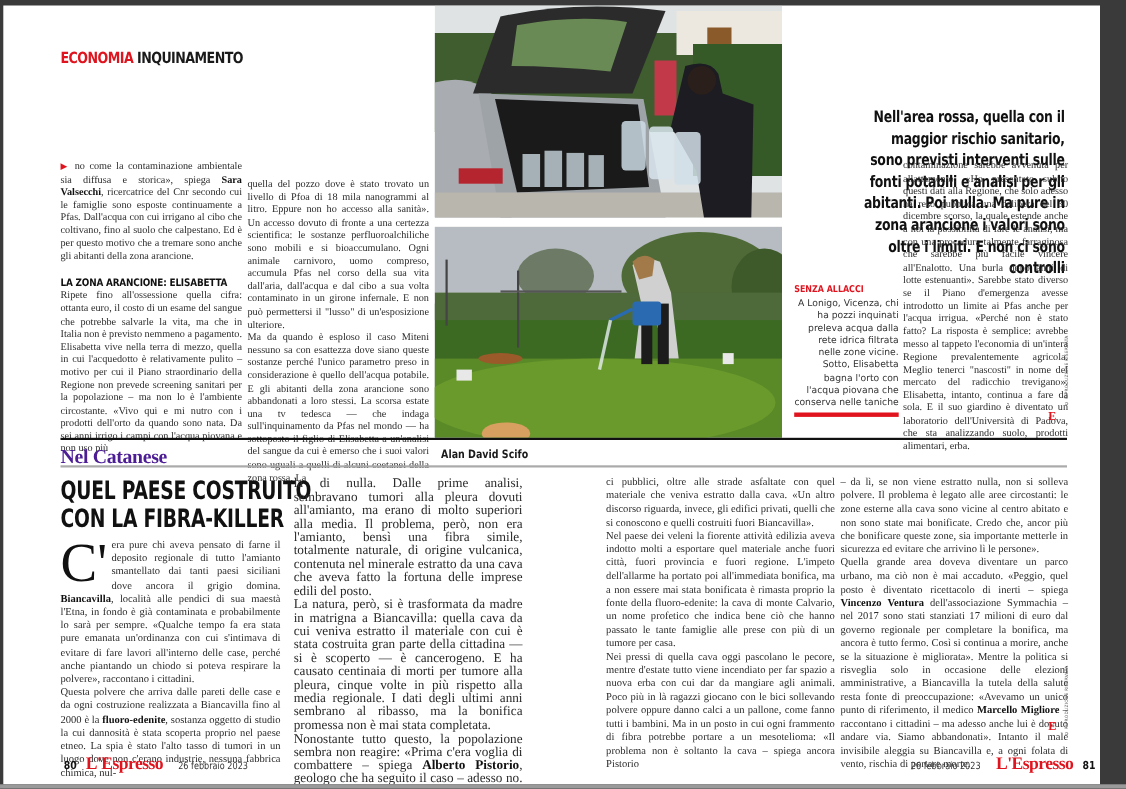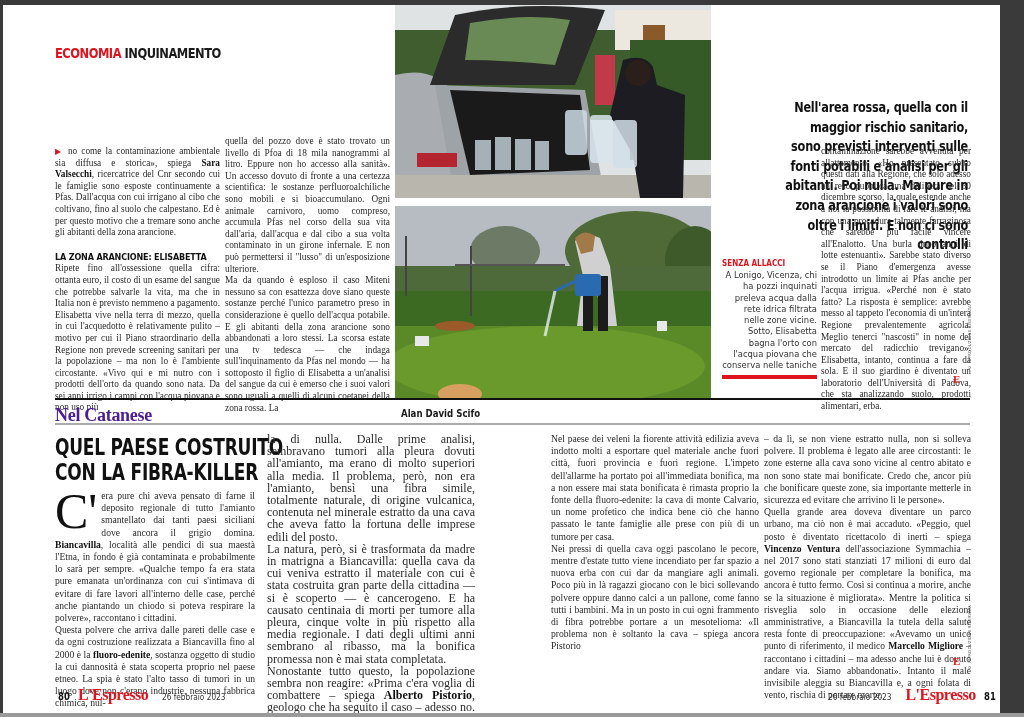--- a/index.html
+++ b/index.html
@@ -62,21 +62,21 @@
     <span class="red">ECONOMIA</span>
     <span class="blk">INQUINAMENTO</span>
   </div>
 
   <div class="abs col" style="left:52px; top:141px; width:165px;">
     <p><span class="arrow">▶</span><span>no come la contaminazione ambientale sia diffusa e storica», spiega </span><b>Sara Valsecchi</b><span>, ricercatrice del Cnr secondo cui le famiglie sono esposte continuamente a Pfas. Dall'acqua con cui irrigano al cibo che coltivano, fino al suolo che calpestano. Ed è per questo motivo che a tremare sono anche gli abitanti della zona arancione.</span></p>
     <div class="subhead">LA ZONA ARANCIONE: ELISABETTA</div>
     <p>Ripete fino all'ossessione quella cifra: ottanta euro, il costo di un esame del sangue che potrebbe salvarle la vita, ma che in Italia non è previsto nemmeno a pagamento. Elisabetta vive nella terra di mezzo, quella in cui l'acquedotto è relativamente pulito – motivo per cui il Piano straordinario della Regione non prevede screening sanitari per la popolazione – ma non lo è l'ambiente circostante. «Vivo qui e mi nutro con i prodotti dell'orto da quando sono nata. Da sei anni irrigo i campi con l'acqua piovana e non uso più</p>
   </div>
 
-  <div class="abs col" style="left:222px; top:131px; width:165px;">
+  <div class="abs col" style="left:222px; top:158px; width:165px;">
     <p>quella del pozzo dove è stato trovato un livello di Pfoa di 18 mila nanogrammi al litro. Eppure non ho accesso alla sanità». Un accesso dovuto di fronte a una certezza scientifica: le sostanze perfluoroalchiliche sono mobili e si bioaccumulano. Ogni animale carnivoro, uomo compreso, accumula Pfas nel corso della sua vita dall'aria, dall'acqua e dal cibo a sua volta contaminato in un girone infernale. E non può permettersi il "lusso" di un'esposizione ulteriore.</p>
     <p>Ma da quando è esploso il caso Miteni nessuno sa con esattezza dove siano queste sostanze perché l'unico parametro preso in considerazione è quello dell'acqua potabile. E gli abitanti della zona arancione sono abbandonati a loro stessi. La scorsa estate una tv tedesca — che indaga sull'inquinamento da Pfas nel mondo — ha sottoposto il figlio di Elisabetta a un'analisi del sangue da cui è emerso che i suoi valori sono uguali a quelli di alcuni coetanei della zona rossa. La</p>
   </div>
 
   <div class="abs photo" style="left:392px; top:0px; width:316px; height:193px;">
     <svg viewBox="0 0 316 193" preserveAspectRatio="none">
       <rect width="316" height="193" fill="#dfe3e4"></rect>
       <rect x="0" y="25" width="316" height="90" fill="#3f5d2e"></rect>
       <rect x="220" y="5" width="96" height="40" fill="#ece8e0"></rect>
       <rect x="248" y="20" width="22" height="18" fill="#8a5a2a"></rect>
@@ -160,20 +160,21 @@
     <p><span>Questa polvere che arriva dalle pareti delle case e da ogni costruzione realizzata a Biancavilla fino al 2000 è la </span><b>fluoro-edenite</b><span>, sostanza oggetto di studio la cui dannosità è stata scoperta proprio nel paese etneo. La spia è stato l'alto tasso di tumori in un luogo dove non c'erano industrie, nessuna fabbrica chimica, nul-</span></p>
   </div>
 
   <div class="abs col" style="left:264px; top:428px; width:208px; font-size:12px; line-height:12.2px;">
     <p>la di nulla. Dalle prime analisi, sembravano tumori alla pleura dovuti all'amianto, ma erano di molto superiori alla media. Il problema, però, non era l'amianto, bensì una fibra simile, totalmente naturale, di origine vulcanica, contenuta nel minerale estratto da una cava che aveva fatto la fortuna delle imprese edili del posto.</p>
     <p>La natura, però, si è trasformata da madre in matrigna a Biancavilla: quella cava da cui veniva estratto il materiale con cui è stata costruita gran parte della cittadina — si è scoperto — è cancerogeno. E ha causato centinaia di morti per tumore alla pleura, cinque volte in più rispetto alla media regionale. I dati degli ultimi anni sembrano al ribasso, ma la bonifica promessa non è mai stata completata.</p>
     <p><span>Nonostante tutto questo, la popolazione sembra non reagire: «Prima c'era voglia di combattere – spiega </span><b>Alberto Pistorio</b><span>, geologo che ha seguito il caso – adesso no. Quando esce una nuova notizia, si accende qualcosa. Poi passa l'attenzione, sia degli abitanti sia delle istituzioni». Nel 2000, anno in cui è iniziata la bonifica, sono stati messi in sicurezza scuole e altri edifi-</span></p>
   </div>
 
   <div class="abs col" style="left:548px; top:428px; width:208px; font-size:9.6px; line-height:12.2px;">
+    <p>ci pubblici, oltre alle strade asfaltate con quel materiale che veniva estratto dalla cava. «Un altro discorso riguarda, invece, gli edifici privati, quelli che si conoscono e quelli costruiti fuori Biancavilla».</p>
     <p>Nel paese dei veleni la fiorente attività edilizia aveva indotto molti a esportare quel materiale anche fuori città, fuori provincia e fuori regione. L'impeto dell'allarme ha portato poi all'immediata bonifica, ma a non essere mai stata bonificata è rimasta proprio la fonte della fluoro-edenite: la cava di monte Calvario, un nome profetico che indica bene ciò che hanno passato le tante famiglie alle prese con più di un tumore per casa.</p>
     <p>Nei pressi di quella cava oggi pascolano le pecore, mentre d'estate tutto viene incendiato per far spazio a nuova erba con cui dar da mangiare agli animali. Poco più in là ragazzi giocano con le bici sollevando polvere oppure danno calci a un pallone, come fanno tutti i bambini. Ma in un posto in cui ogni frammento di fibra potrebbe portare a un mesotelioma: «Il problema non è soltanto la cava – spiega ancora Pistorio</p>
   </div>
 
   <div class="abs col" style="left:761px; top:428px; width:207px; font-size:9.6px; line-height:12.2px;">
     <p>– da lì, se non viene estratto nulla, non si solleva polvere. Il problema è legato alle aree circostanti: le zone esterne alla cava sono vicine al centro abitato e non sono state mai bonificate. Credo che, ancor più che bonificare queste zone, sia importante metterle in sicurezza ed evitare che arrivino lì le persone».</p>
     <p><span>Quella grande area doveva diventare un parco urbano, ma ciò non è mai accaduto. «Peggio, quel posto è diventato ricettacolo di inerti – spiega </span><b>Vincenzo Ventura</b><span> dell'associazione Symmachia – nel 2017 sono stati stanziati 17 milioni di euro dal governo regionale per completare la bonifica, ma ancora è tutto fermo. Così si continua a morire, anche se la situazione è migliorata». Mentre la politica si risveglia solo in occasione delle elezioni amministrative, a Biancavilla la tutela della salute resta fonte di preoccupazione: «Avevamo un unico punto di riferimento, il medico </span><b>Marcello Migliore</b><span> – raccontano i cittadini – ma adesso anche lui è dovuto andare via. Siamo abbandonati». Intanto il male invisibile aleggia su Biancavilla e, a ogni folata di vento, rischia di portare morte.</span></p>
   </div>
   <span class="abs e-mark" style="left:950px; top:650px;">E</span>
   <div class="abs vert-credit" style="left:964px; top:600px;">© RIPRODUZIONE RISERVATA</div>

